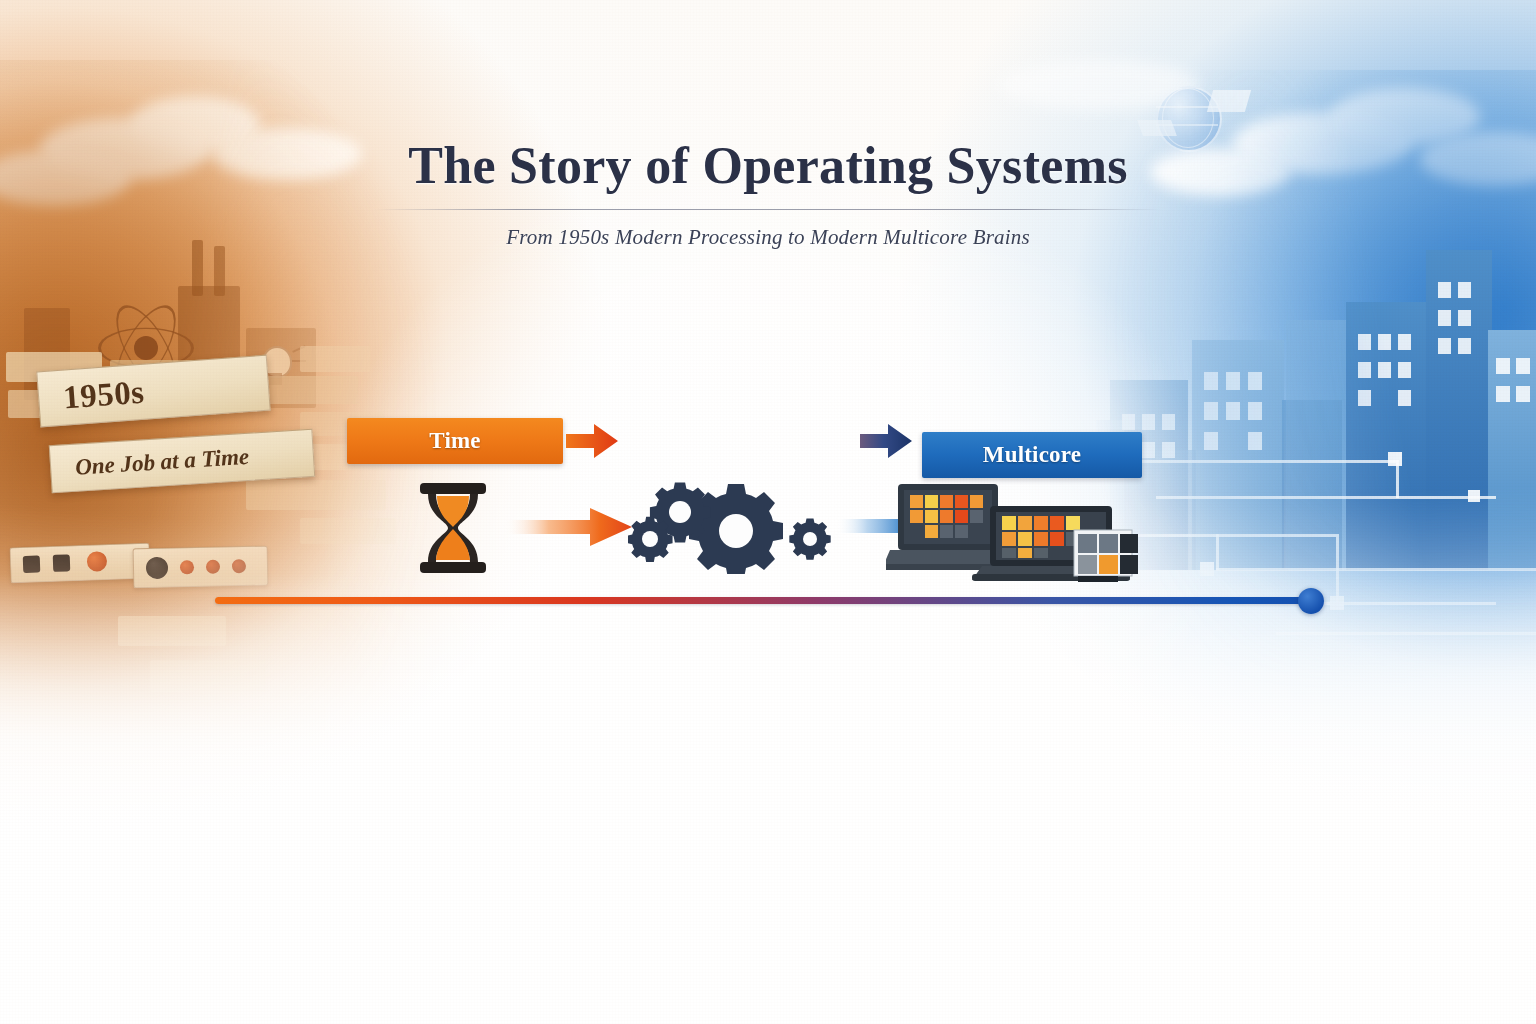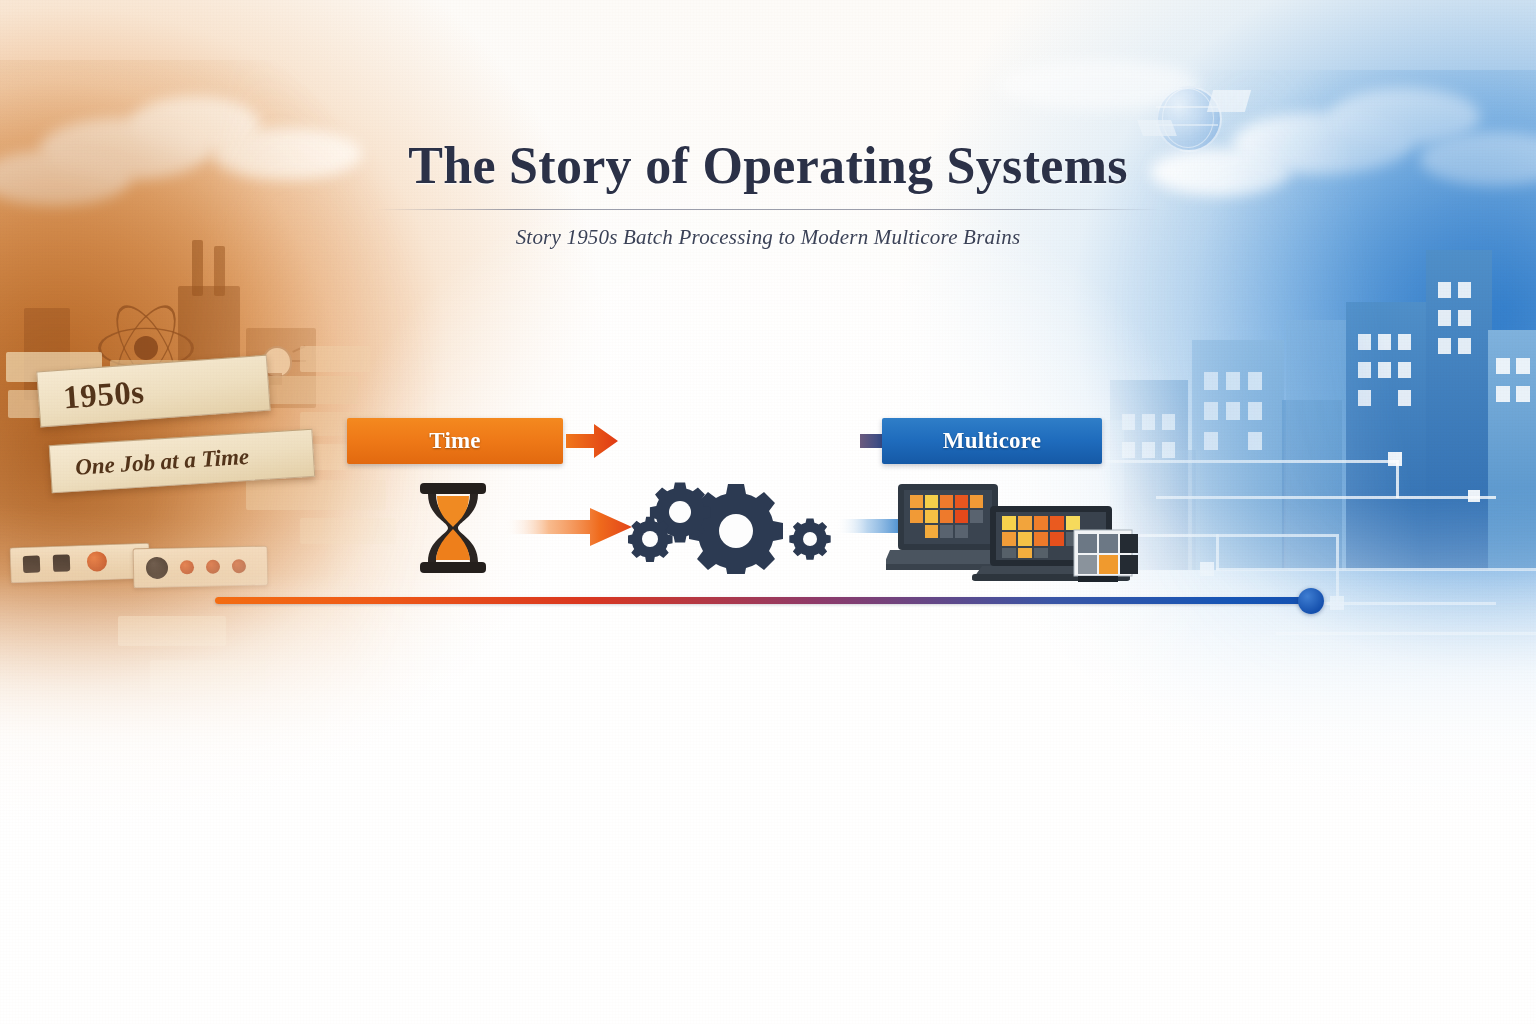--- a/index.html
+++ b/index.html
@@ -103,21 +103,21 @@
   
   .stagebar{
     position:absolute;top:418px;height:46px;border-radius:2px;
     display:flex;align-items:center;justify-content:center;
     color:#fff;font-family:"Liberation Serif",serif;font-weight:700;font-size:23px;
     letter-spacing:.2px;text-shadow:0 1px 2px rgba(0,0,0,.35);
     box-shadow:0 2px 5px rgba(40,40,60,.25);
   }
   #stagebar-batch{left:347px;width:216px;background:linear-gradient(180deg,#f4891f 0%,#ef7a18 45%,#e2690f 100%);}
   #stagebar-multitasking{left:622px;width:236px;background:linear-gradient(180deg,#ec3d1c 0%,#e32a12 48%,#cf1f09 100%);}
-  #stagebar-multicore{left:882px;width:220px;background:linear-gradient(180deg,#2f7ec8 0%,#1f6cbd 48%,#1559a6 100%);}
+  #stagebar-multicore{left:922px;width:220px;background:linear-gradient(180deg,#2f7ec8 0%,#1f6cbd 48%,#1559a6 100%);margin-top:14px;}
 
   .chev{position:absolute;top:423px;height:36px;width:52px;}
 
   
   #hourglass{position:absolute;left:414px;top:482px;width:78px;height:92px;}
   #arrow-orange{position:absolute;left:504px;top:505px;width:128px;height:44px;}
   #gears{position:absolute;left:628px;top:478px;width:210px;height:96px;}
   #arrow-blue{position:absolute;left:836px;top:505px;width:104px;height:42px;}
   #devices{position:absolute;left:886px;top:482px;width:252px;height:100px;}
 
@@ -300,21 +300,21 @@
       <div class="node" style="left:60px;top:184px;width:12px;height:12px;"></div>
     </div>
   </div>
 
   <div class="bg bg-bottom-fade"></div>
   <div class="bg grain"></div>
 
   <div id="header">
     <div id="page-title">The Story of Operating Systems</div>
     <div id="title-divider"></div>
-    <div id="page-subtitle">Story 1950s Batch Processing to Modern Multicore Brains</div>
+    <div id="page-subtitle">From 1950s Modern Processing to Modern Multicore Brains</div>
   </div>
 
   <div class="stagebar" id="stagebar-batch">
     <span>Time</span>
   </div>
 
   <div class="chev" style="left:566px;">
     <svg width="52" height="36" viewBox="0 0 52 36">
       <defs>
           <linearGradient id="gA" x1="0" y1="0" x2="1" y2="0">

